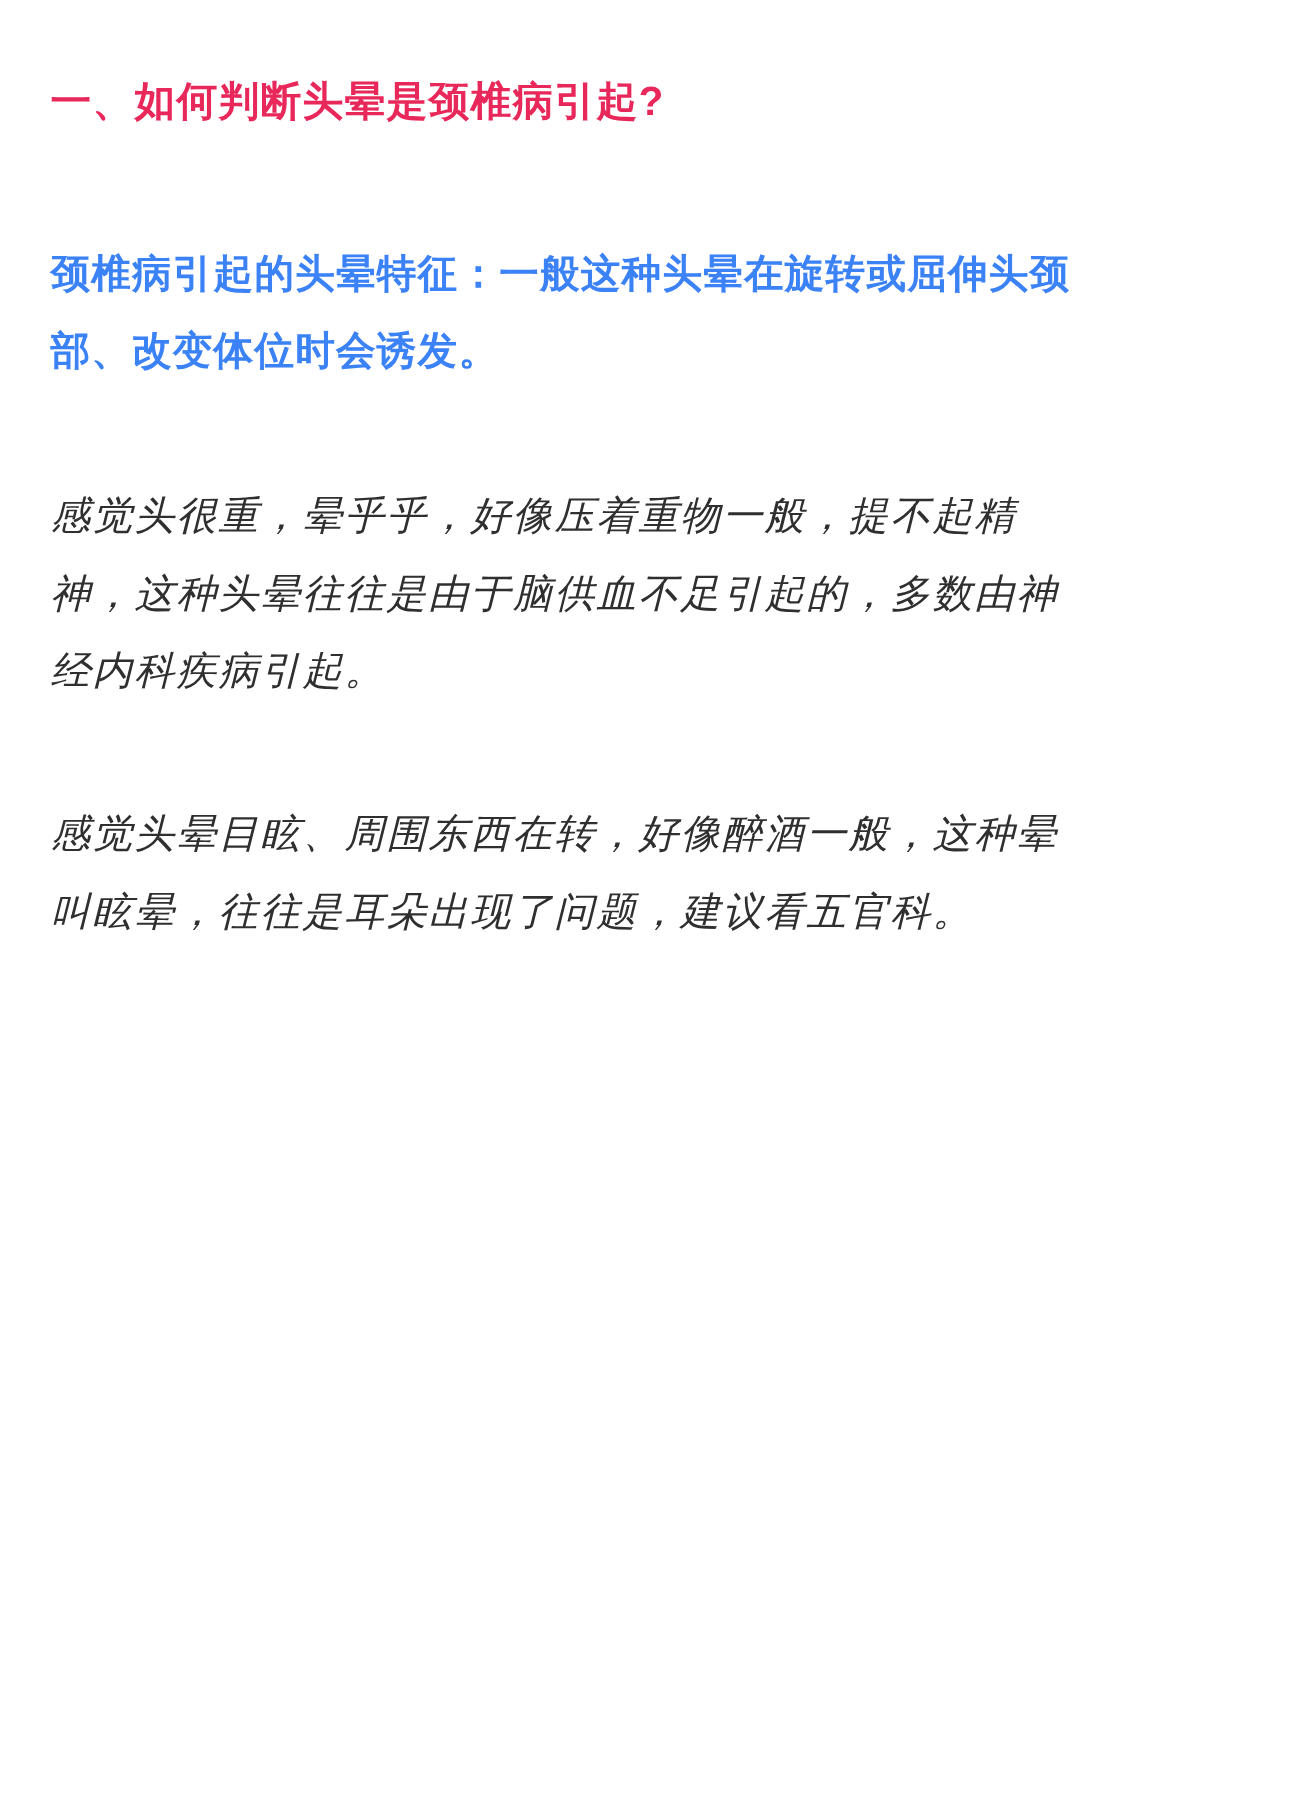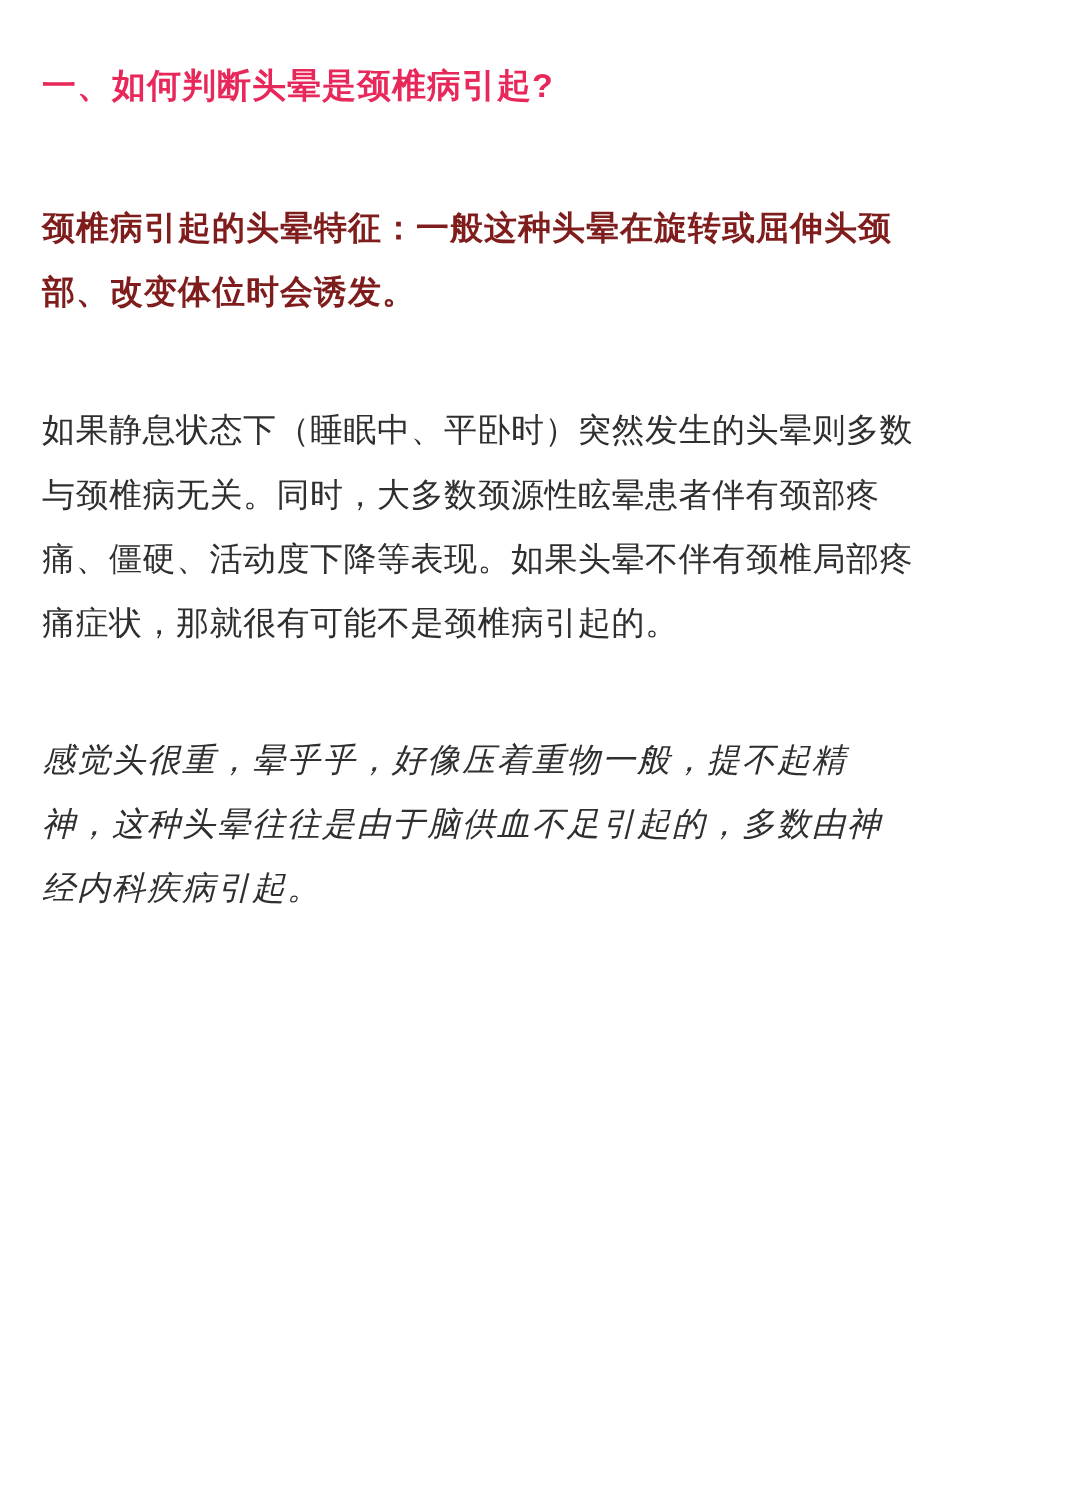--- a/index.html
+++ b/index.html
@@ -31,34 +31,34 @@
   }
   .para {
     font-size: 33px;
     line-height: 1.95;
     margin: 0 0 56px 0;
     letter-spacing: 0.5px;
     color: #2f2f2f;
   }
   .para.bold {
     font-weight: bold;
-    color: #7f1d1d;
+    color: #3b82f6;
     letter-spacing: 1px;
     line-height: 1.95;
     margin-bottom: 74px;
   }
   .para.spaced {
     margin-bottom: 72px;
   }
   .para.wide {
     letter-spacing: 2px;
     font-style: italic;
   }
 </style>
 </head>
 <body>
 
 <div class="page">
   <h1 class="heading">一、如何判断头晕是颈椎病引起?</h1>
   <p class="para bold">颈椎病引起的头晕特征：一般这种头晕在旋转或屈伸头颈部、改变体位时会诱发。</p>
-  <p class="para spaced">如果静息状态下（睡眠中、平卧时）突然发生的头晕则多数与颈椎病无关。同时，大多数颈源性眩晕患者伴有颈部疼痛、僵硬、活动度下降等表现。如果头晕不伴有颈椎局部疼痛症状，那就很有可能不是颈椎病引起的。</p>
   <p class="para wide spaced">感觉头很重，晕乎乎，好像压着重物一般，提不起精神，这种头晕往往是由于脑供血不足引起的，多数由神经内科疾病引起。</p>
+  <p class="para wide">感觉头晕目眩、周围东西在转，好像醉酒一般，这种晕叫眩晕，往往是耳朵出现了问题，建议看五官科。</p>
 </div>
 
 </body></html>

